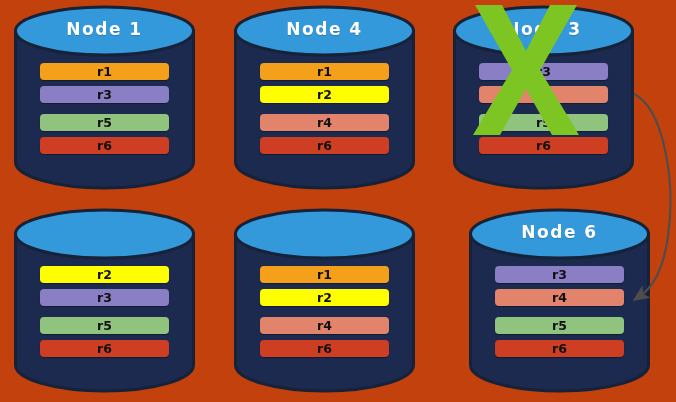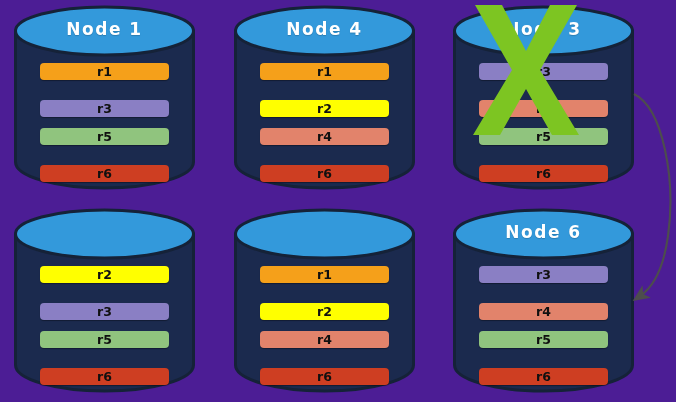--- a/index.html
+++ b/index.html
@@ -4,21 +4,21 @@
 <style>
   html, body {
     margin: 0;
     padding: 0;
     background: #ffffff;
   }
   #canvas {
     position: relative;
     width: 676px;
     height: 402px;
-    background: #4c1d95;
+    background: #c2410c;
     overflow: hidden;
     font-family: "DejaVu Sans", "Liberation Sans", sans-serif;
   }
   .node {
     position: absolute;
     width: 183px;
     height: 183px;
   }
   .node svg {
     position: absolute;
@@ -42,21 +42,21 @@
   .bars {
     position: absolute;
     left: 27px;
     top: 58px;
     width: 129px;
   }
   .bar {
     position: relative;
     height: 17px;
     border-radius: 4px;
-    margin-bottom: 20px;
+    margin-bottom: 6px;
     box-shadow: 0 1px 1px rgba(0,0,0,0.35);
   }
   .bar.gapped {
     margin-bottom: 11px;
   }
   .bar-label {
     position: absolute;
     left: 0;
     top: 0;
     width: 100%;
@@ -189,21 +189,21 @@
             <span class="bar-label">r2</span>
           </div>
           <div class="bar" style="background: rgb(226, 131, 107);">
             <span class="bar-label">r4</span>
           </div>
           <div class="bar" style="background: rgb(206, 62, 34);">
             <span class="bar-label">r6</span>
           </div>
         </div>
       </div>
-      <div class="node" style="left: 452px; top: 208px;">
+      <div class="node" style="left: 468px; top: 208px;">
         <svg width="183" height="183" viewBox="0 0 183 183">
           <path d="M 2.5 26 L 2.5 157 A 89 26 0 0 0 180.5 157 L 180.5 26 Z" fill="#1B2A4E" stroke="#152238" stroke-width="3"></path>
           <ellipse cx="91.5" cy="26" rx="89" ry="24" fill="#3399DB" stroke="#152238" stroke-width="3"></ellipse>
         </svg>
         <div class="node-label">Node 6</div>
         <div class="bars">
           <div class="bar" style="background: rgb(138, 127, 196);">
             <span class="bar-label">r3</span>
           </div>
           <div class="bar gapped" style="background: rgb(226, 131, 107);">

